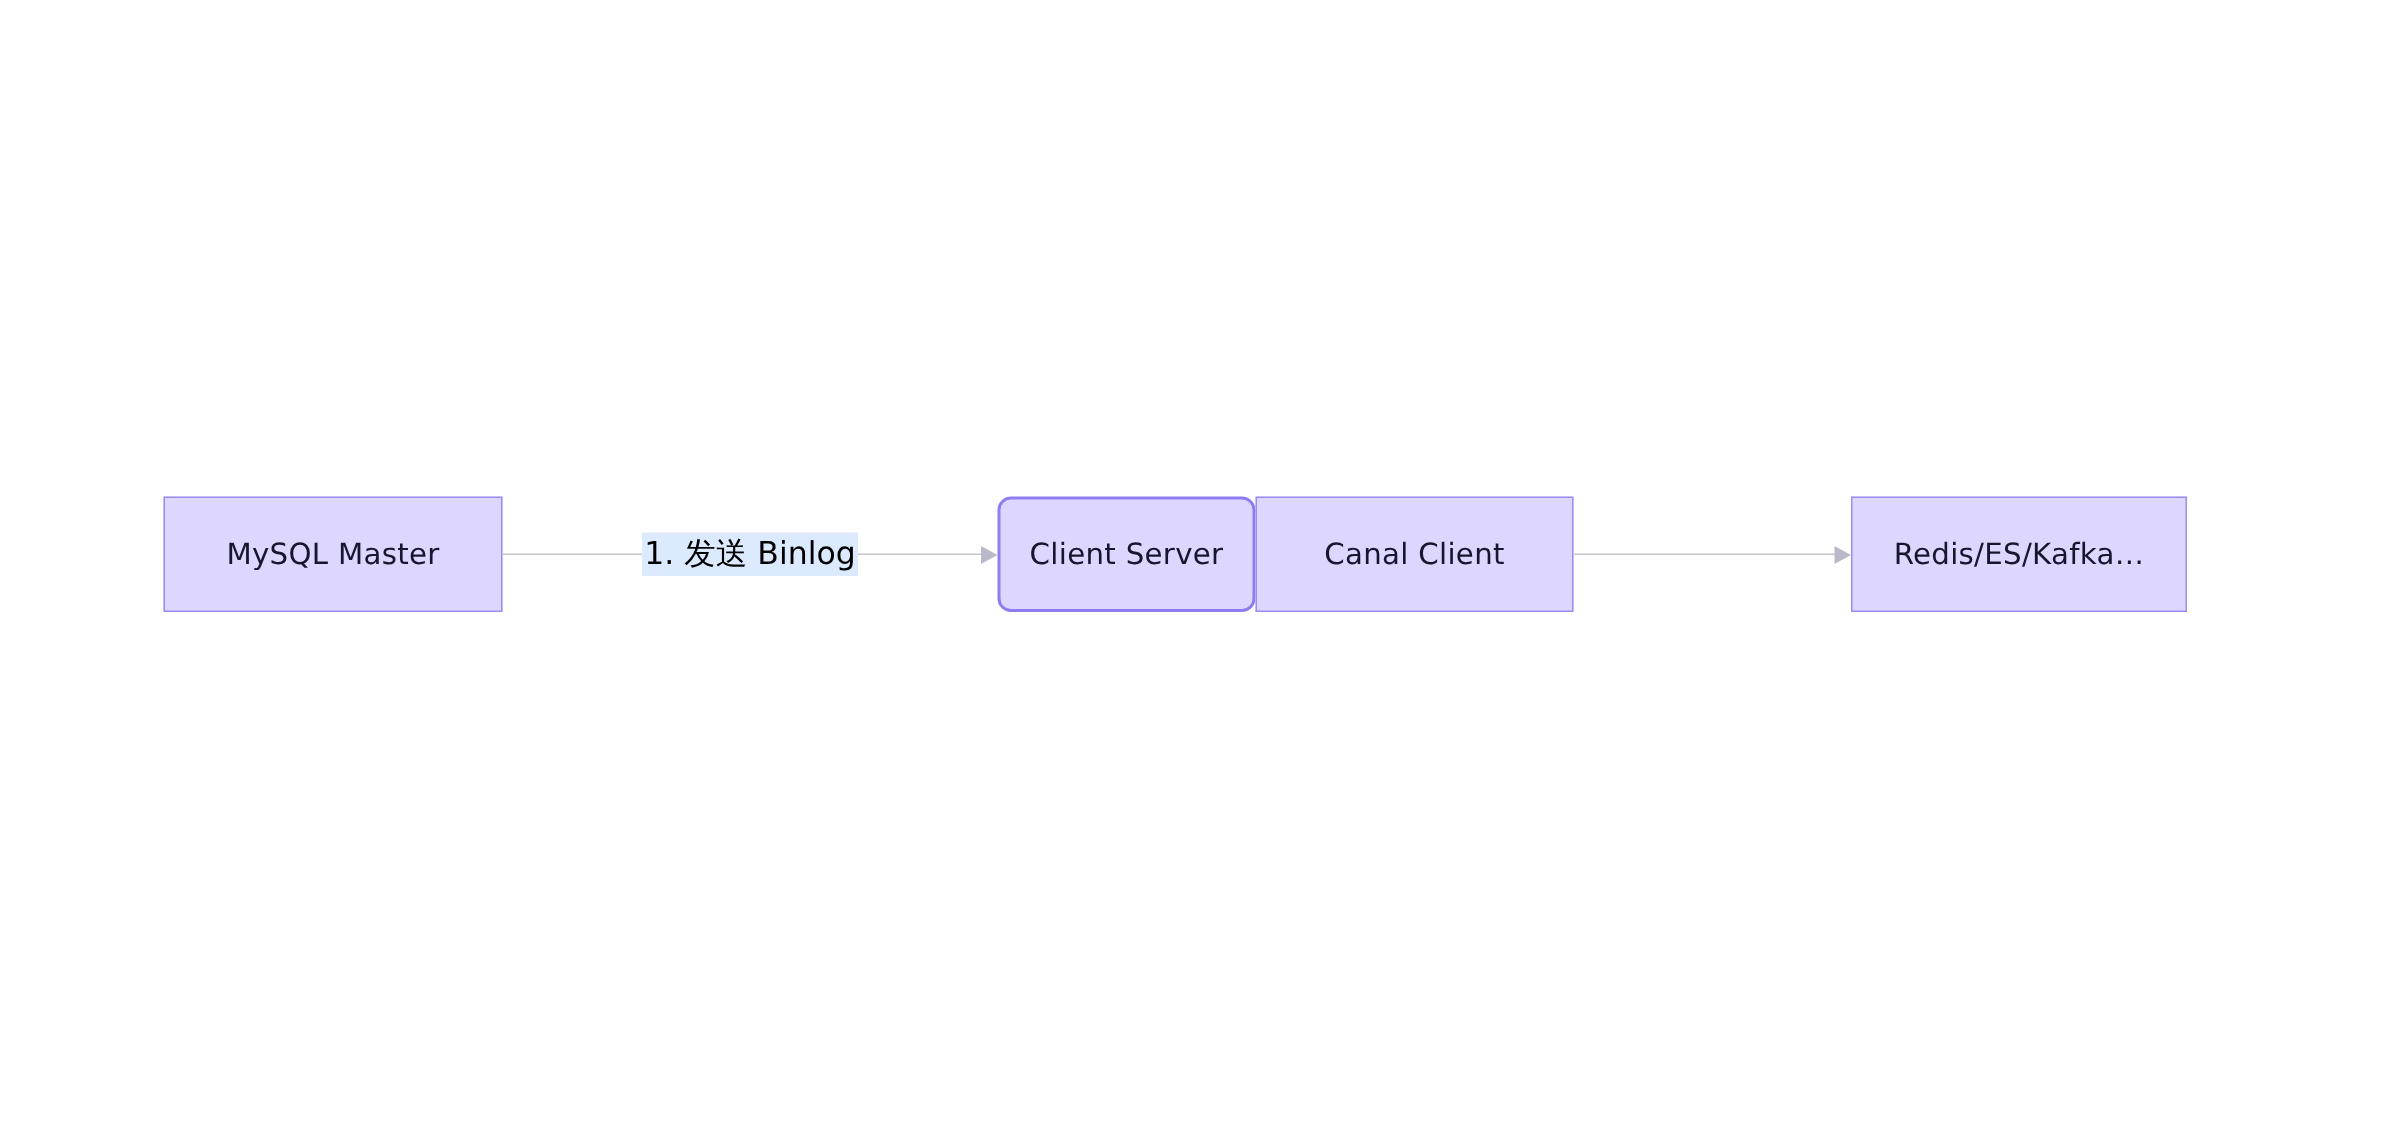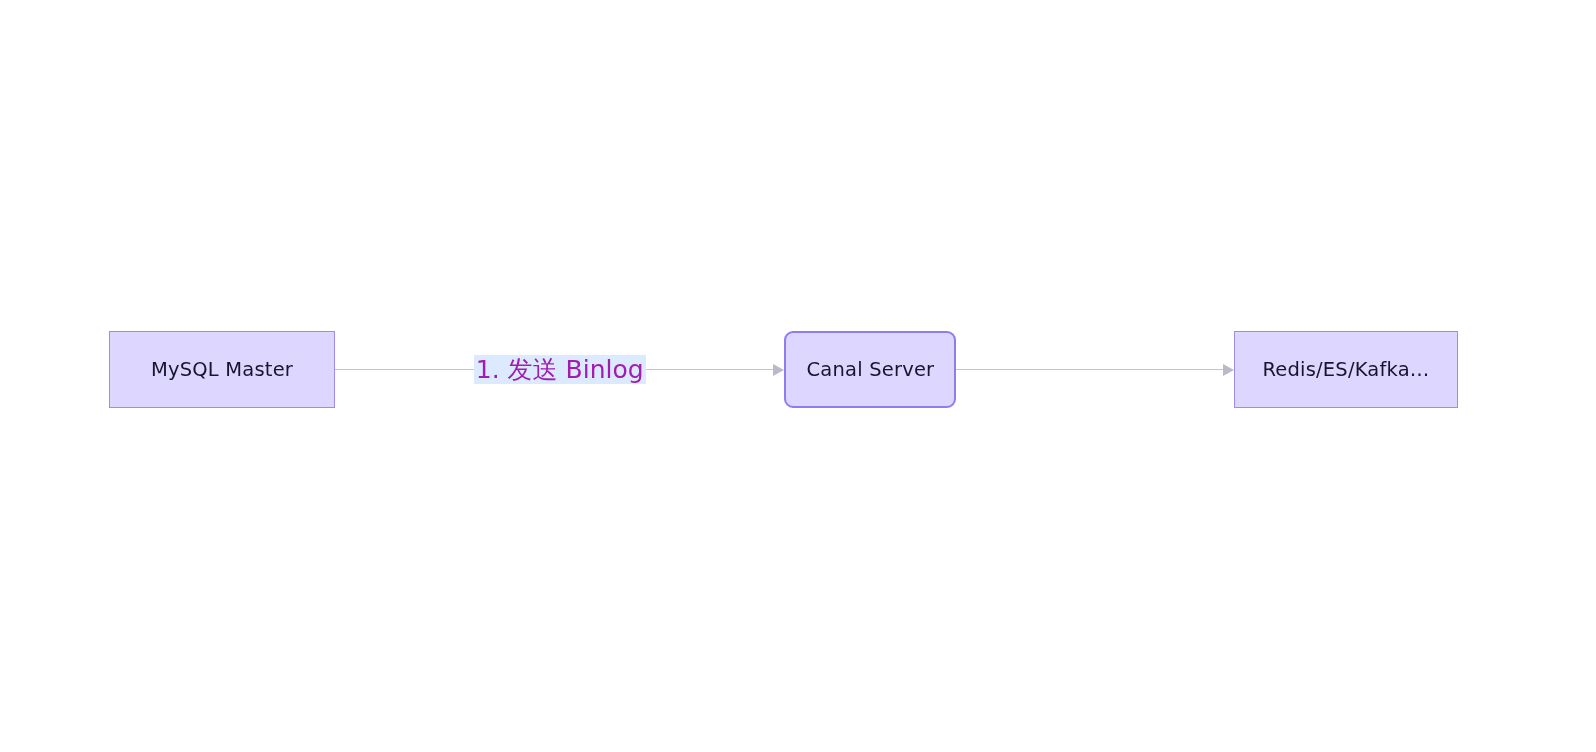--- a/index.html
+++ b/index.html
@@ -85,22 +85,22 @@
     width: 0;
     height: 0;
     border-top: 6px solid transparent;
     border-bottom: 6px solid transparent;
     border-left: 11px solid #b9b9c9;
   }
   .edge-label {
     position: relative;
     z-index: 2;
     background: #dbeafe;
-    color: #a21caf;
-    font-size: 25px;
+    color: #000000;
+    font-size: 21px;
     line-height: 27px;
     padding: 1px 2px;
     white-space: nowrap;
   }
 </style>
 </head>
 <body>
 
 <div id="canvas">
 
@@ -110,24 +110,27 @@
       <span class="node-label">MySQL Master</span>
     </div>
 
     <div class="edge">
       <div class="line"></div>
       <div class="arrowhead"></div>
       <span class="edge-label">1. 发送 Binlog</span>
     </div>
 
     <div class="node n-server">
-      <span class="node-label">Canal Server</span>
+      <span class="node-label">Client Server</span>
     </div>
 
 
+    <div class="node n-client">
+      <span class="node-label">Canal Client</span>
+    </div>
 
     <div class="edge no-label">
       <div class="line"></div>
       <div class="arrowhead"></div>
 
     </div>
 
     <div class="node n-sink">
       <span class="node-label">Redis/ES/Kafka…</span>
     </div>

